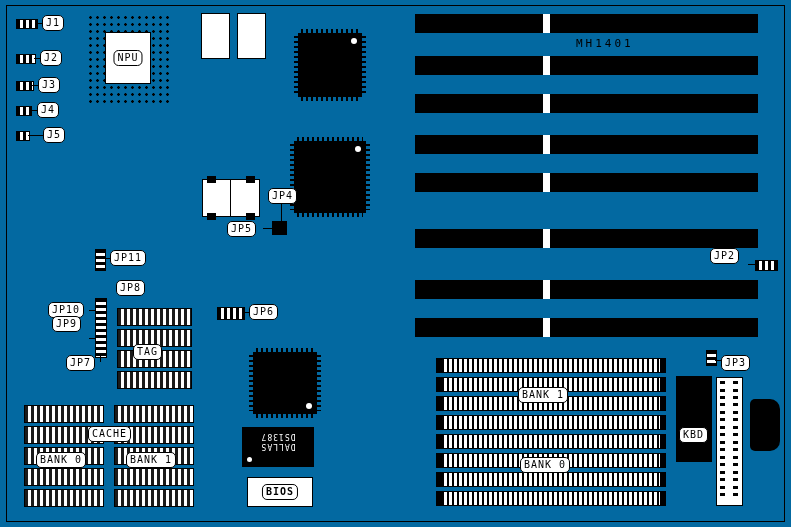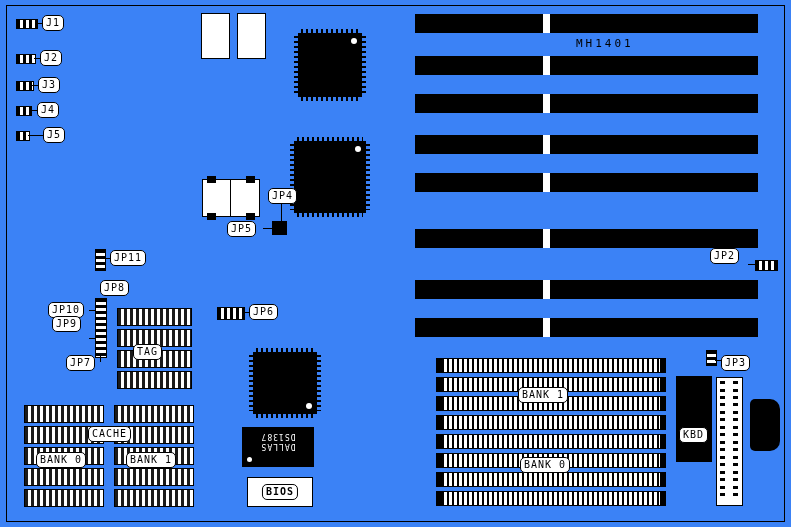--- a/index.html
+++ b/index.html
@@ -1,16 +1,16 @@
 <!DOCTYPE html>
 <html><head>
 <meta charset="utf-8">
 <style>
   html,body { margin:0; padding:0; background:#fff; }
-  .board { position:relative; width:791px; height:527px; background:#3b82f6;
+  .board { position:relative; width:791px; height:527px; background:#0369a1;
            font-family:"DejaVu Sans Mono", monospace; color:#000; overflow:hidden; }
   .frame { position:absolute; left:6px; top:5px; width:777px; height:515px; border:1.5px solid #000; }
 
   .lbl { position:absolute; background:#fff; border:1px solid #000; border-radius:5px;
          font-size:10px; line-height:12px; padding:1px 3px; letter-spacing:1px;
          white-space:nowrap; z-index:6; }
   .plain { position:absolute; font-size:11px; letter-spacing:3px; z-index:6; }
 
   .conn-h { position:absolute; border:1px solid #000;
             background:repeating-linear-gradient(90deg,#000 0 3px,#fff 3px 6px); z-index:4; }
@@ -88,27 +88,31 @@
   <div class="lbl" style="left:38px;top:77px">J3</div>
 
   <div class="conn-h" style="left:16px;top:106px;width:14px;height:8px"></div>
   <div class="line" style="left:30px;top:110px;width:7px;height:1px"></div>
   <div class="lbl" style="left:37px;top:102px">J4</div>
 
   <div class="conn-h" style="left:16px;top:131px;width:12px;height:8px"></div>
   <div class="line" style="left:28px;top:135px;width:15px;height:1px"></div>
   <div class="lbl" style="left:43px;top:127px">J5</div>
 
+  <div class="npu">
+    <div class="npu-inner"></div>
+    <div class="lbl" style="left:50%;top:50%;transform:translate(-50%,-50%)">NPU</div>
+  </div>
 
 
   <div class="conn-v" style="left:95px;top:249px;width:9px;height:20px"></div>
   <div class="line" style="left:104px;top:258px;width:6px;height:1px"></div>
   <div class="lbl" style="left:110px;top:250px">JP11</div>
 
-  <div class="lbl" style="left:100px;top:280px">JP8</div>
+  <div class="lbl" style="left:116px;top:280px">JP8</div>
   <div class="conn-v" style="left:95px;top:298px;width:10px;height:58px"></div>
 
   <div class="lbl" style="left:48px;top:302px">JP10</div>
   <div class="line" style="left:89px;top:310px;width:6px;height:1px"></div>
 
   <div class="lbl" style="left:52px;top:316px">JP9</div>
   <div class="line" style="left:89px;top:338px;width:6px;height:1px"></div>
 
   <div class="lbl" style="left:66px;top:355px">JP7</div>
   <div class="line" style="left:100px;top:356px;width:1px;height:6px"></div>

